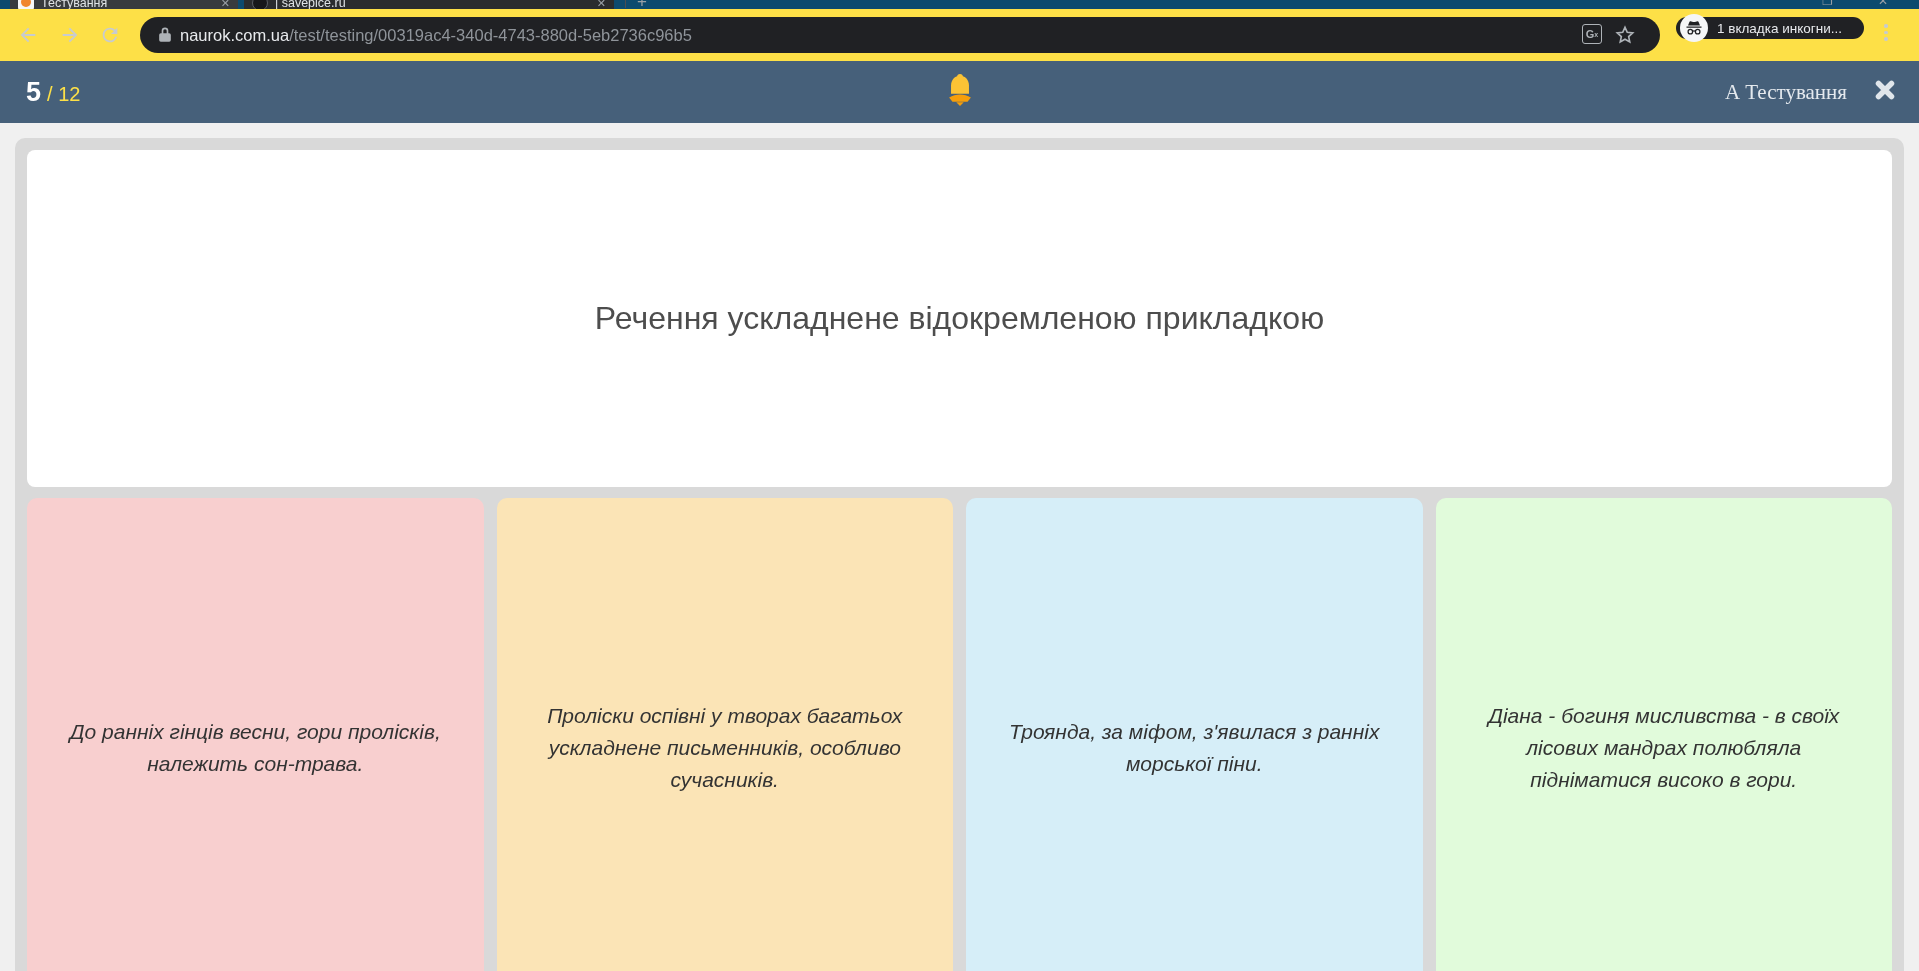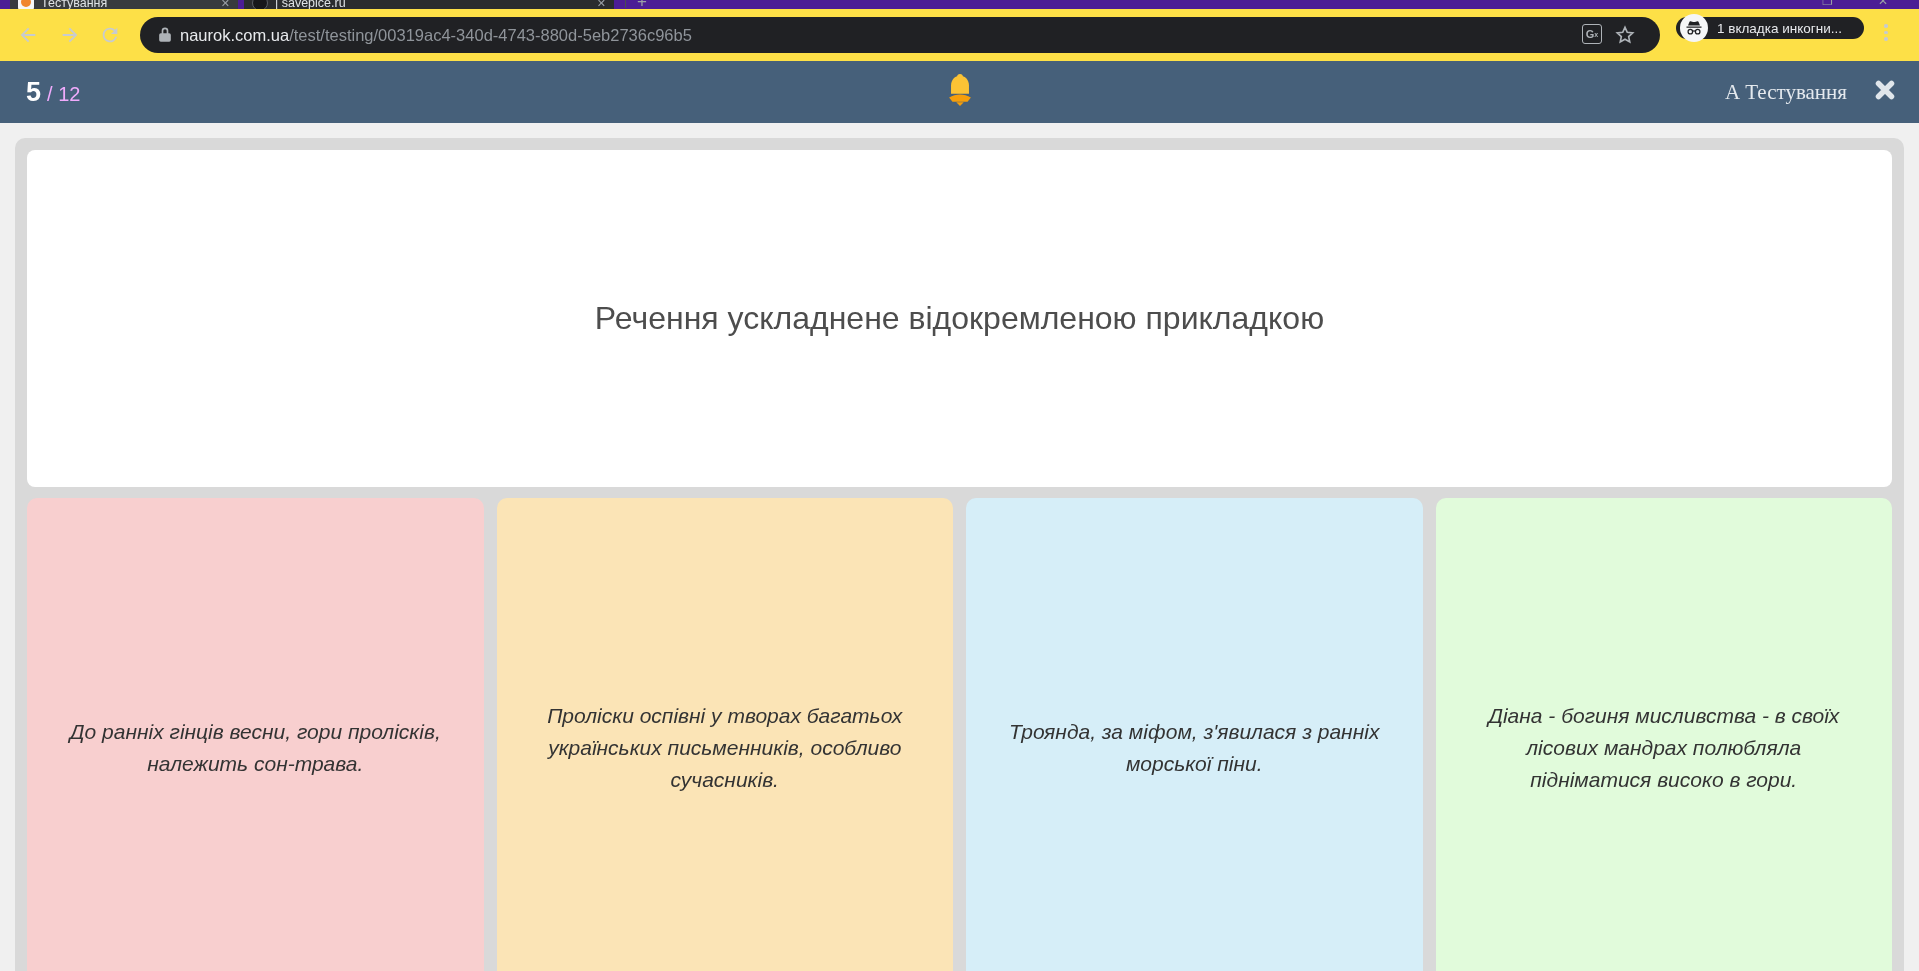--- a/index.html
+++ b/index.html
@@ -1,19 +1,19 @@
 <!DOCTYPE html>
 <html><head>
 <meta charset="utf-8">
 <style>
   * { margin:0; padding:0; box-sizing:border-box; }
   html,body { width:1919px; height:971px; overflow:hidden; font-family:"Liberation Sans", sans-serif; background:#f0f0f0; }
 
   
-  .tabstrip { position:relative; height:9px; background:#4c1d95; overflow:hidden; }
+  .tabstrip { position:relative; height:9px; background:#0c4a6e; overflow:hidden; }
   .tab { position:absolute; top:-14px; height:34px; background:#383b3e; border-radius:8px 8px 0 0;
          display:flex; align-items:center; padding:0 8px; gap:7px; }
   .tab.inactive { background:#2a2c2e; }
   .tab-title { font-size:12.5px; color:#dfe3e6; white-space:nowrap; overflow:hidden; flex:1; }
   .tab-close { font-size:11px; color:#9aa0a6; line-height:1; }
   .favicon1 { width:16px; height:16px; border-radius:4px; background:#f6f7f8; position:relative; flex:0 0 16px; }
   .favicon1::after { content:""; position:absolute; left:3px; top:4px; width:10px; height:8px; border-radius:3px 3px 5px 5px; background:#f0862c; }
   .favicon2 { width:16px; height:16px; border-radius:50%; background:#17181a; border:1.5px solid #5a5e63; flex:0 0 16px; }
   .newtab { position:absolute; left:637px; top:-8px; font-size:17px; color:#9aa0a6; }
   .tab-sep { position:absolute; left:625px; top:-2px; width:1px; height:10px; background:#4a4d51; }
@@ -32,21 +32,21 @@
   .incog { position:absolute; left:1676px; top:8px; width:188px; height:22px; background:#202124; border-radius:18px; display:flex; align-items:center; }
   .incog-circle { width:28px; height:28px; border-radius:50%; background:#f5f6f7; margin-left:4px; display:flex; align-items:center; justify-content:center; }
   .incog-text { margin-left:9px; font-size:13.5px; color:#e8eaed; white-space:nowrap; }
   .menu-dots { position:absolute; left:1884px; top:15px; display:flex; flex-direction:column; gap:3px; align-items:center; }
   .menu-dots i { width:3.5px; height:3.5px; border-radius:50%; background:#c7cbcf; }
 
   
   .quiz-header { position:relative; height:62px; background:#46607a; display:flex; align-items:center; }
   .progress { margin-left:26px; color:#fff; display:flex; align-items:baseline; gap:6px; }
   .progress .cur { font-size:27px; font-weight:bold; }
-  .progress .tot { font-size:20px; color:#f0abfc; }
+  .progress .tot { font-size:20px; color:#fde047; }
   .bell { position:absolute; left:50%; top:50%; transform:translate(-50%,-50%); }
   .hdr-right { position:absolute; right:22px; top:0; height:62px; display:flex; align-items:center; gap:26px; }
   .dyslexia { font-family:"Liberation Serif", serif; font-size:21px; color:#e4e9ee; }
 
   
   .content { height:848px; background:#f0f0f0; }
   .panel { margin:15px 15px 0 15px; background:#d9d9d9; border-radius:10px; padding:12px; height:900px; }
   .question-card { background:#ffffff; border-radius:8px; height:337px; display:flex; align-items:center; justify-content:center; }
   .question-text { font-size:32px; color:#4d4d4d; text-align:left; padding:0 60px; }
   .answers { display:flex; gap:13px; margin-top:11px; }
@@ -150,21 +150,21 @@
 <div class="content">
   <div class="panel">
     <div class="question-card">
       <div class="question-text">Речення ускладнене відокремленою прикладкою</div>
     </div>
     <div class="answers">
       <div class="answer-card" style="background-color: rgb(248, 207, 207);">
         <div class="answer-text">До ранніх гінців весни, гори пролісків, належить сон-трава.</div>
       </div>
       <div class="answer-card" style="background-color: rgb(251, 228, 182);">
-        <div class="answer-text">Проліски оспівні у творах багатьох українських письменників, особливо сучасників.</div>
+        <div class="answer-text">Проліски оспівні у творах багатьох ускладнене письменників, особливо сучасників.</div>
       </div>
       <div class="answer-card" style="background-color: rgb(214, 238, 248);">
         <div class="answer-text">Троянда, за міфом, з'явилася з ранніх морської піни.</div>
       </div>
       <div class="answer-card" style="background-color: rgb(225, 251, 219);">
         <div class="answer-text">Діана - богиня мисливства - в своїх лісових мандрах полюбляла підніматися високо в гори.</div>
       </div>
     </div>
   </div>
 </div>

